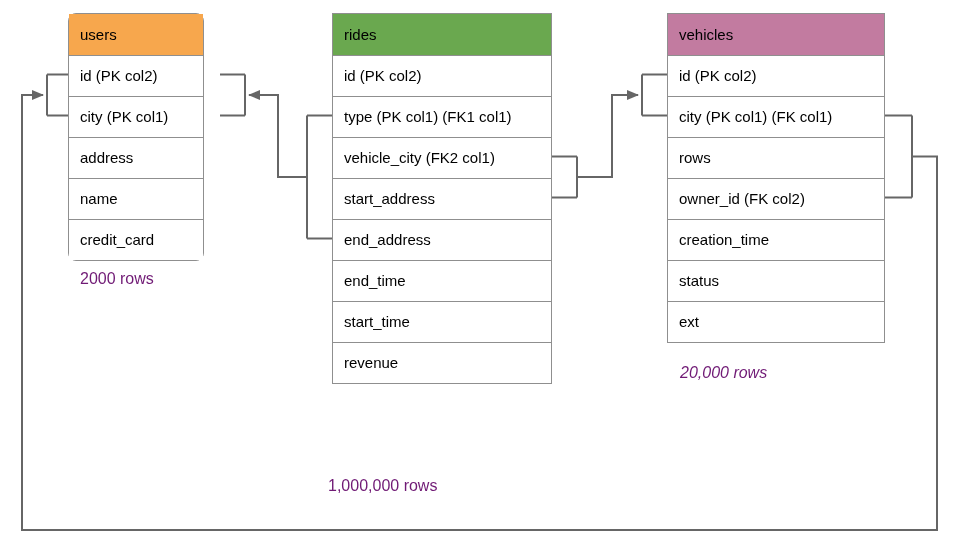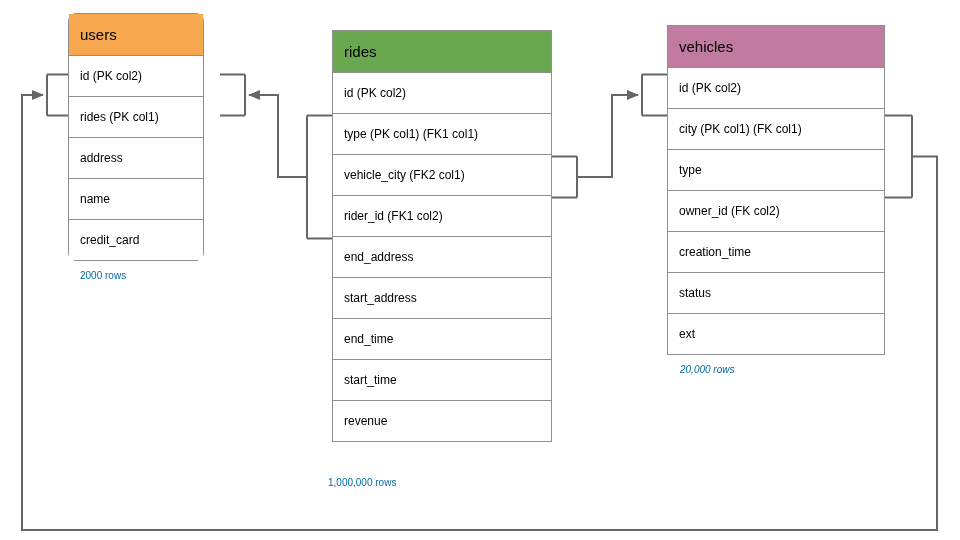--- a/index.html
+++ b/index.html
@@ -41,30 +41,30 @@
     font-size: 15px;
     color: #000000;
     white-space: nowrap;
   }
   .db-table .trow {
     box-sizing: border-box;
     height: 41px;
     line-height: 40px;
     padding-left: 11px;
     border-top: 1px solid #8f8f8f;
-    font-size: 12px;
+    font-size: 15px;
     color: #000000;
     background: #ffffff;
     white-space: nowrap;
     overflow: hidden;
   }
   .rowcount {
     position: absolute;
-    font-size: 10px;
-    color: #0369a1;
+    font-size: 16px;
+    color: #701a75;
     white-space: nowrap;
   }
 </style>
 </head>
 <body>
 
 <div id="stage">
 
   <svg id="connectors" viewBox="0 0 960 540" xmlns="http://www.w3.org/2000/svg">
     <defs>
@@ -89,50 +89,49 @@
       <path class="connector" d="M885,115.5 H912 M885,197.5 H912 M912,115.5 V197.5" style="stroke: rgb(102, 102, 102);"></path>
       <path class="connector" d="M68,74.5 H47 M68,115.5 H47 M47,74.5 V115.5" style="stroke: rgb(102, 102, 102);"></path>
       <path class="connector" d="M912,156.5 H937 V530 H22 V95 H43" marker-end="url(#arrow)" style="stroke: rgb(102, 102, 102);"></path>
     </g>
   </svg>
 
   <div class="db-table" style="left:68px; top:13px; width:136px;border-radius:8px;">
     <div class="thead" style="background: rgb(247, 167, 77);">users</div>
     <div class="tbody">
         <div class="trow">id (PK col2)</div>
-        <div class="trow">rides (PK col1)</div>
+        <div class="trow">city (PK col1)</div>
         <div class="trow">address</div>
         <div class="trow">name</div>
         <div class="trow">credit_card</div>
       </div>
   </div>
   <div class="rowcount" style="left:80px; top:270px;">2000 rows</div>
 
-  <div class="db-table" style="left:332px; top:13px; width:220px;margin-top:17px;">
+  <div class="db-table" style="left:332px; top:13px; width:220px;">
     <div class="thead" style="background: rgb(106, 168, 79);">rides</div>
     <div class="tbody">
         <div class="trow">id (PK col2)</div>
         <div class="trow">type (PK col1) (FK1 col1)</div>
         <div class="trow">vehicle_city (FK2 col1)</div>
-        <div class="trow">rider_id (FK1 col2)</div>
+        <div class="trow">start_address</div>
         <div class="trow">end_address</div>
-        <div class="trow">start_address</div>
         <div class="trow">end_time</div>
         <div class="trow">start_time</div>
         <div class="trow">revenue</div>
       </div>
   </div>
   <div class="rowcount" style="left:328px; top:477px;">1,000,000 rows</div>
 
-  <div class="db-table" style="left:667px; top:13px; width:218px;margin-top:12px;">
+  <div class="db-table" style="left:667px; top:13px; width:218px;">
     <div class="thead" style="background: rgb(194, 123, 160);">vehicles</div>
     <div class="tbody">
         <div class="trow">id (PK col2)</div>
         <div class="trow">city (PK col1) (FK col1)</div>
-        <div class="trow">type</div>
+        <div class="trow">rows</div>
         <div class="trow">owner_id (FK col2)</div>
         <div class="trow">creation_time</div>
         <div class="trow">status</div>
         <div class="trow">ext</div>
       </div>
   </div>
   <div class="rowcount" style="left:680px; top:364px;font-style:italic;">20,000 rows</div>
 
 </div>
 

